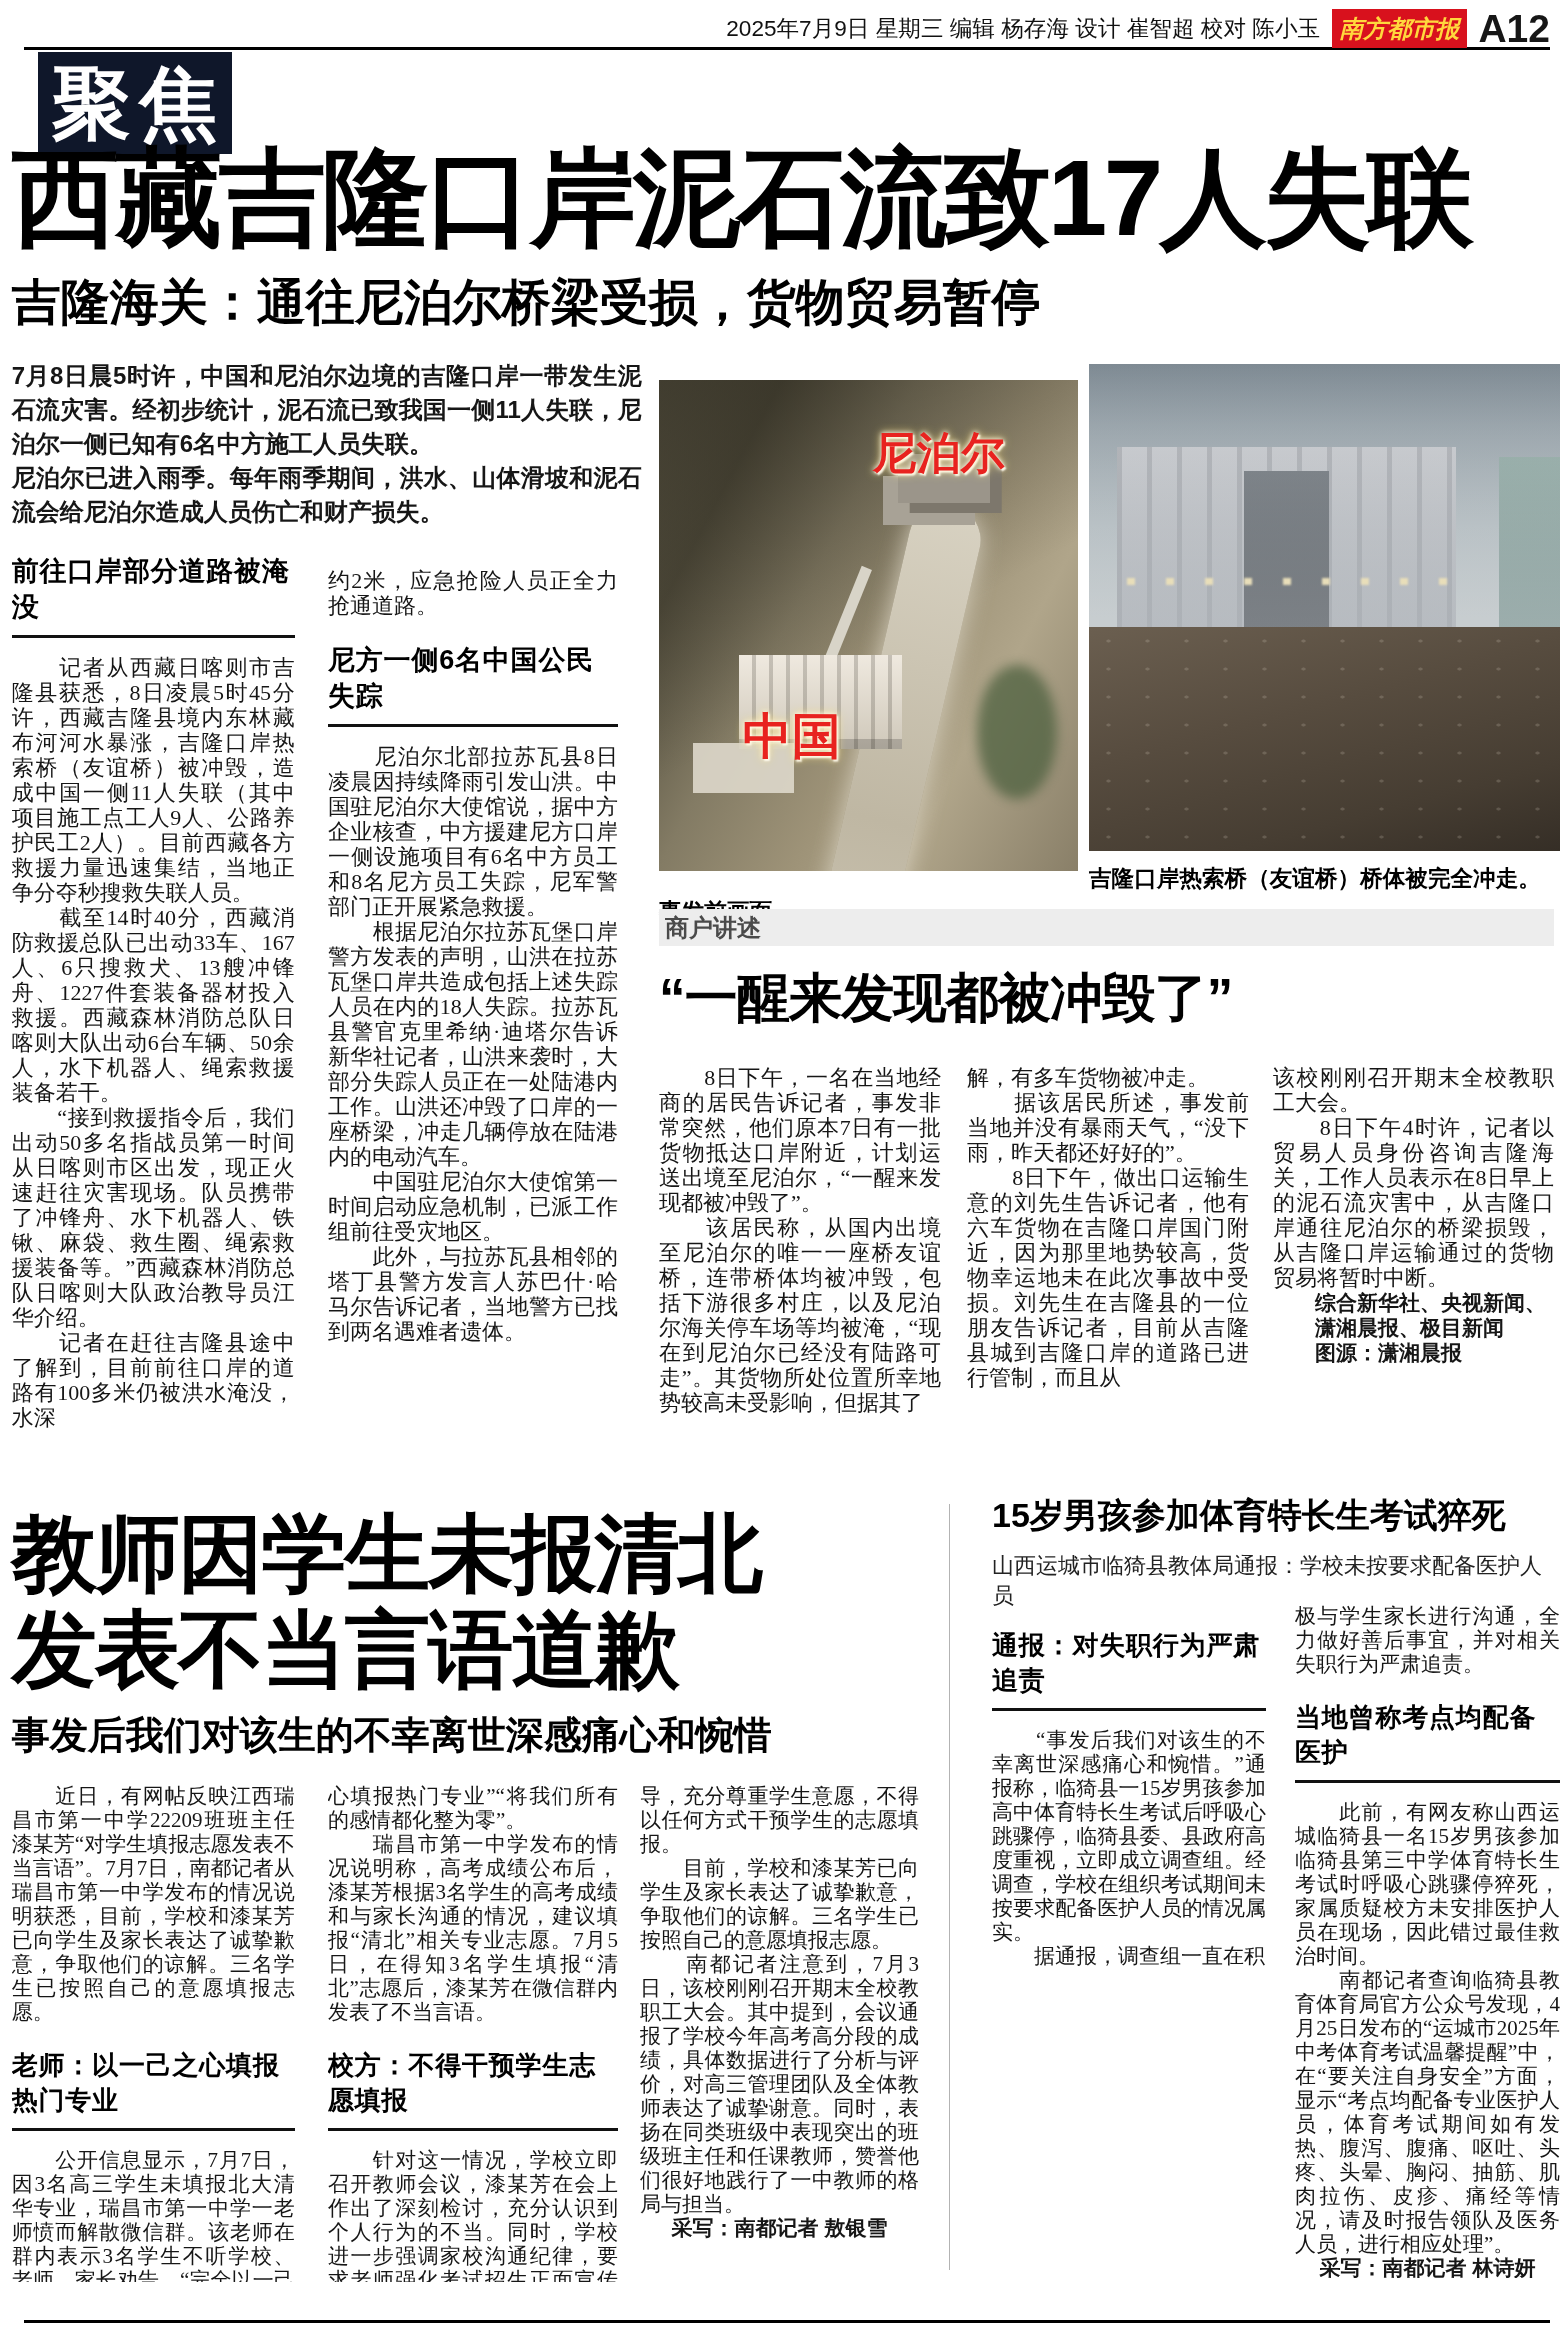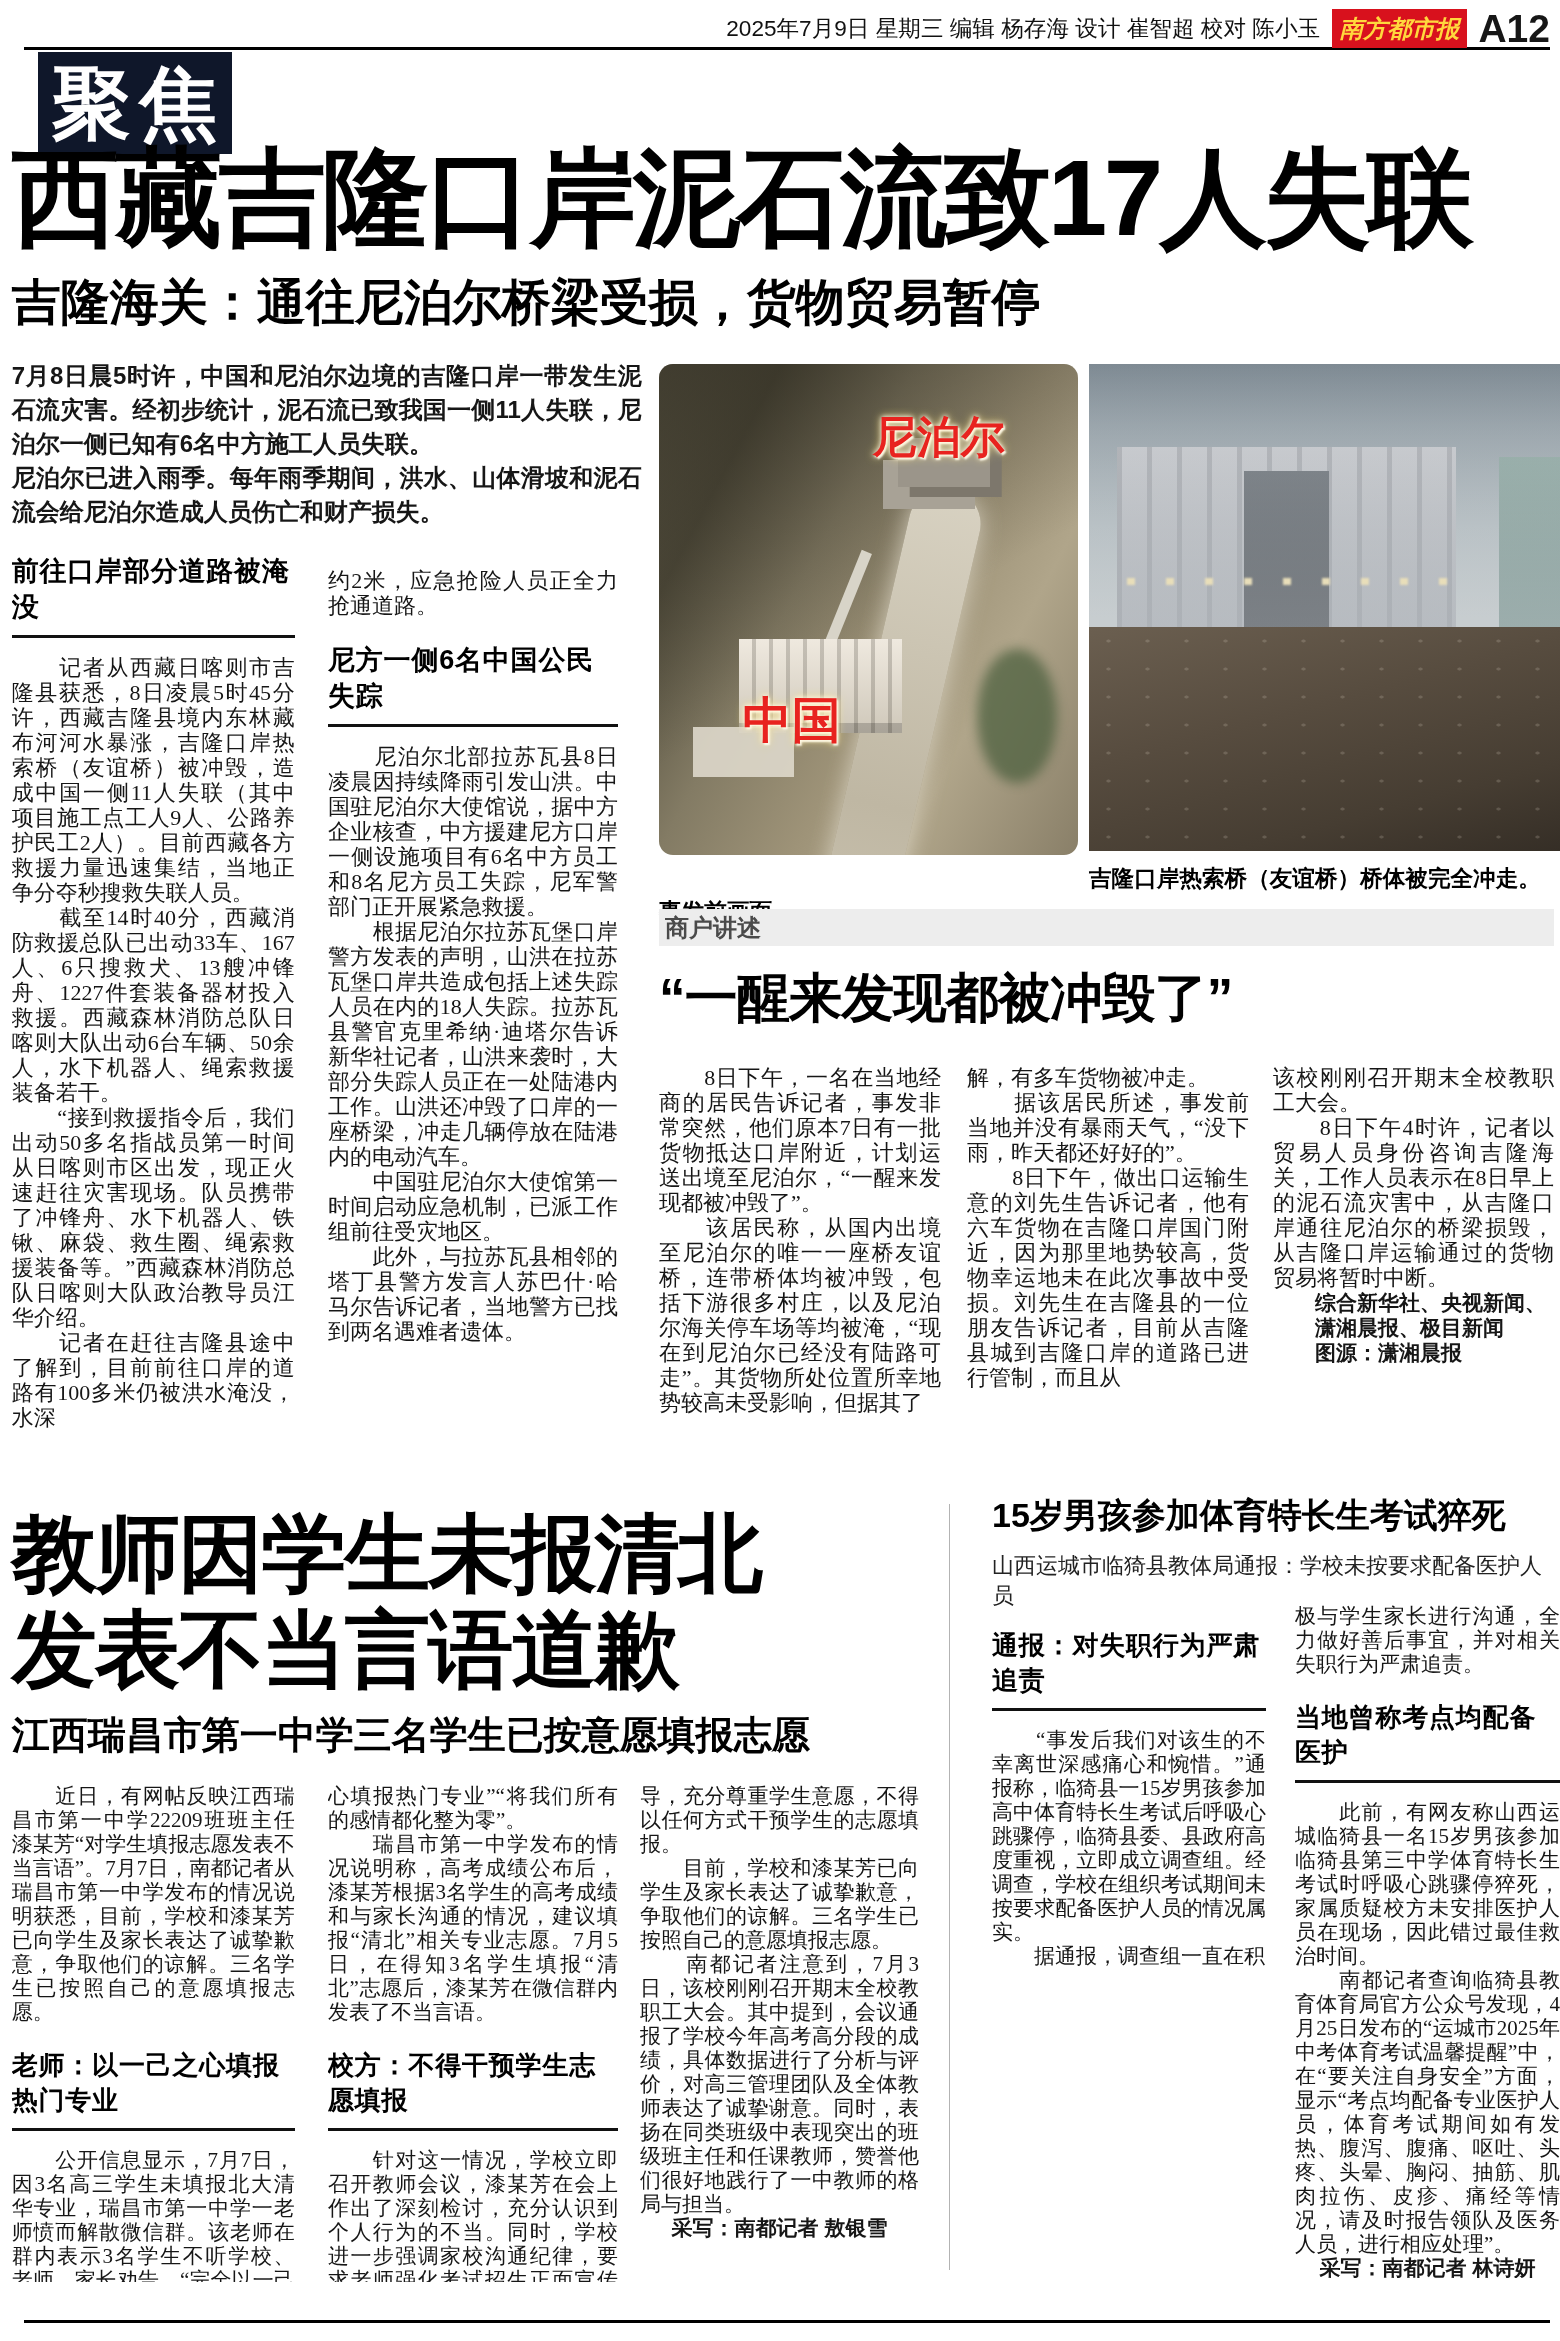--- a/index.html
+++ b/index.html
@@ -24,22 +24,22 @@
   
   .main-headline{left:11.7px;top:142px;width:1541px;font-size:107px;font-weight:900;
     letter-spacing:-3.4px;line-height:1.05;white-space:nowrap;color:#000;}
   .main-subheadline{left:11.7px;top:270px;width:1256px;font-size:49px;font-weight:700;color:#000;}
   .lead-block{left:11.7px;top:359px;width:630px;font-size:24px;font-weight:700;line-height:34px;
     text-align:justify;}
   .lead-block p{margin:0;}
 
   
   .photo{position:absolute;overflow:hidden;background:#888;}
-  .photo-left{left:659px;top:364px;width:419px;height:491px;
-    background:linear-gradient(118deg,#6d6753 0%,#55503f 18%,#837b64 38%,#9e9378 58%,#b0a58a 74%,#897f68 100%);border-radius:14px;}
+  .photo-left{left:659px;top:380px;width:419px;height:491px;
+    background:linear-gradient(118deg,#6d6753 0%,#55503f 18%,#837b64 38%,#9e9378 58%,#b0a58a 74%,#897f68 100%);}
   .ph-cliff{position:absolute;inset:0;background:linear-gradient(150deg,rgba(28,26,18,.55),rgba(28,26,18,0) 55%);}
   .ph-river{position:absolute;left:47%;top:24%;width:72px;height:110%;border-radius:40px;
     background:linear-gradient(#d8d2c2,#bfb7a3 60%,#cdc6b4);transform:rotate(13deg);
     box-shadow:0 0 23.5px rgba(222,216,200,.85);}
   .ph-bldg-nepal{position:absolute;left:57%;top:15%;width:92px;height:49px;background:#9b958a;
     box-shadow:11.7px 10px 0 #7d776c,-15px 22px 0 #a8a296;}
   .ph-bridge{position:absolute;left:41%;top:37%;width:11px;height:33%;background:#d8d4c8;transform:rotate(22deg);}
   .ph-bldg-china{position:absolute;left:19%;top:56%;width:163px;height:94px;
     background:linear-gradient(#efe9df,#cfc8ba);
     background-image:repeating-linear-gradient(90deg,transparent 0 13.4px,rgba(90,85,75,.28) 13.4px 17px),
@@ -206,21 +206,21 @@
         <p class="body-p bold">　　综合新华社、央视新闻、</p>
         <p class="body-p bold">　　潇湘晨报、极目新闻</p>
         <p class="body-p bold">　　图源：潇湘晨报</p>
       </div>
   </div>
 
   <div class="abs teacher-headline sans">
     <div>教师因学生未报清北</div>
     <div>发表不当言语道歉</div>
   </div>
-  <div class="abs teacher-subtitle sans">江西瑞昌市第一中学三名学生已按意愿填报志愿</div>
+  <div class="abs teacher-subtitle sans">事发后我们对该生的不幸离世深感痛心和惋惜</div>
   <div class="col teacher-col1 small">
     <div>
         <p class="body-p">　　近日，有网帖反映江西瑞昌市第一中学22209班班主任漆某芳“对学生填报志愿发表不当言语”。7月7日，南都记者从瑞昌市第一中学发布的情况说明获悉，目前，学校和漆某芳已向学生及家长表达了诚挚歉意，争取他们的谅解。三名学生已按照自己的意愿填报志愿。</p>
         <h3 class="col-subhead">老师：以一己之心填报热门专业</h3>
         <p class="body-p">　　公开信息显示，7月7日，因3名高三学生未填报北大清华专业，瑞昌市第一中学一老师愤而解散微信群。该老师在群内表示3名学生不听学校、老师、家长劝告，“完全以一己之</p>
       </div>
   </div>
   <div class="col teacher-col2 small">
     <div>
         <p class="body-p">心填报热门专业”“将我们所有的感情都化整为零”。</p>

